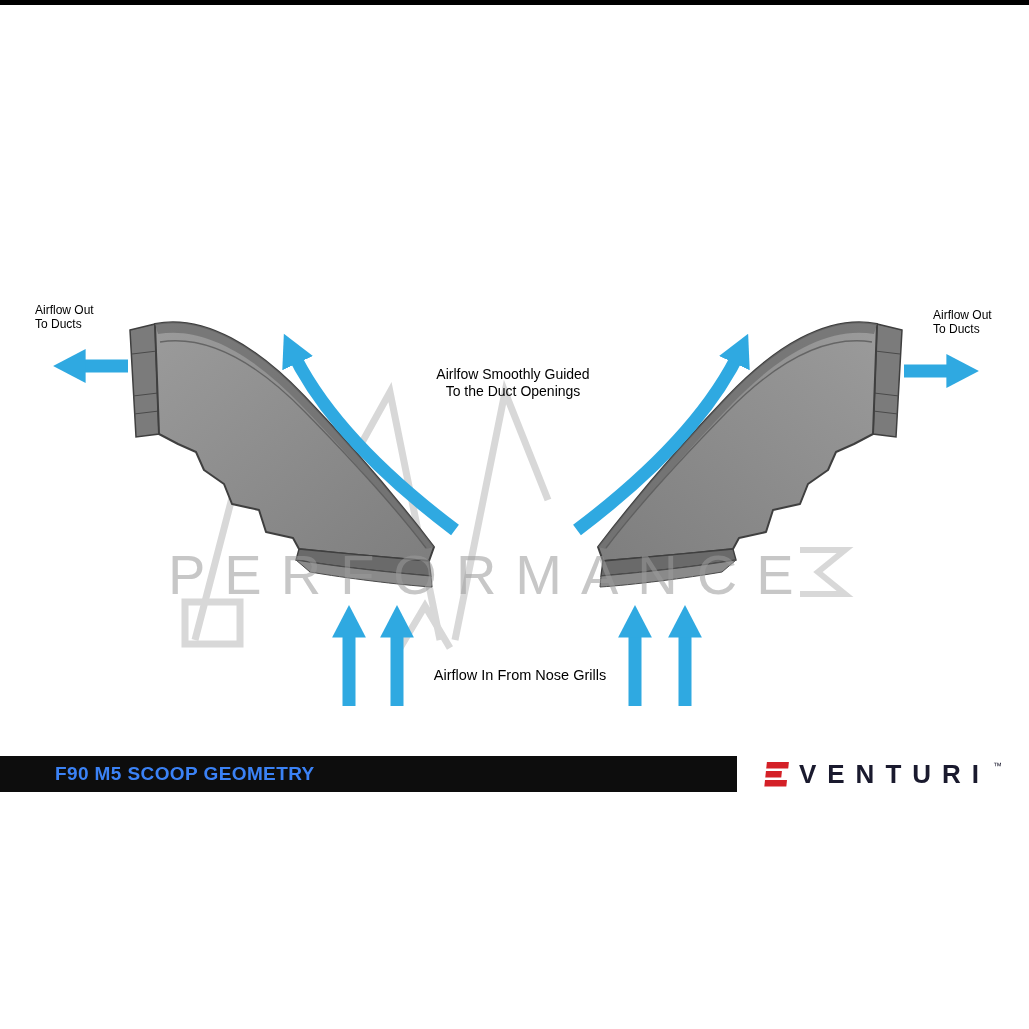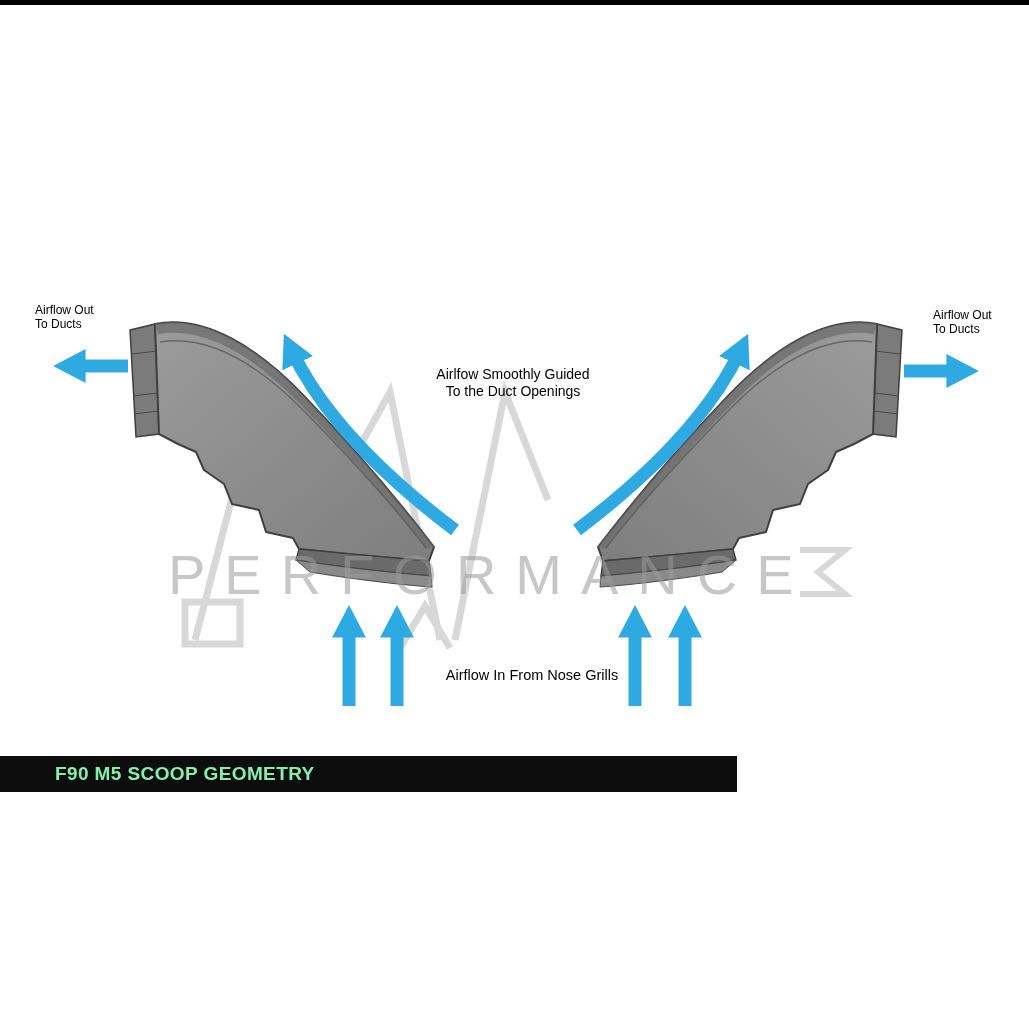--- a/index.html
+++ b/index.html
@@ -9,24 +9,24 @@
   }
   .top-border{position:absolute;left:0;top:0;width:1029px;height:5px;background:#000;}
   .diagram{position:absolute;left:0;top:0;width:1029px;height:756px;}
   .diagram svg{position:absolute;left:0;top:0;}
   .label{
     position:absolute;white-space:pre-line;color:#000;font-size:12px;line-height:1.18;
   }
   .label-out-left{left:35px;top:303px;text-align:left;}
   .label-out-right{left:933px;top:308px;text-align:left;}
   .label-guided{left:513px;top:366px;transform:translateX(-50%);text-align:center;font-size:14px;}
-  .label-in{left:520px;top:667px;transform:translateX(-50%);text-align:center;font-size:14.5px;white-space:nowrap;margin-left:12px;}
+  .label-in{left:520px;top:667px;transform:translateX(-50%);text-align:center;font-size:14.5px;white-space:nowrap;}
   .footer{position:absolute;left:0;top:756px;width:1029px;height:36px;display:flex;align-items:stretch;background:#fff;}
   .footer-bar{width:737px;background:#0d0d0d;display:flex;align-items:center;}
-  .footer-title{color:#86efac;font-size:19px;font-weight:bold;letter-spacing:.4px;padding-left:55px;white-space:nowrap;}
+  .footer-title{color:#3b82f6;font-size:19px;font-weight:bold;letter-spacing:.4px;padding-left:55px;white-space:nowrap;}
   .brand{flex:1;display:flex;align-items:center;justify-content:center;gap:9px;background:#ffffff;}
   .brand-word{font-size:26px;font-weight:600;letter-spacing:11px;color:#1a1a2e;white-space:nowrap;}
   .brand-tm{font-size:9px;color:#1a1a2e;align-self:flex-start;margin-top:5px;margin-left:-6px;}
   .e-icon{display:inline-block;line-height:0;}
 </style>
 </head>
 <body>
 
 <div class="top-border"></div>
 
@@ -92,13 +92,26 @@
 To Ducts</div>
   <div class="label label-guided">Airlfow Smoothly Guided
 To the Duct Openings</div>
   <div class="label label-in">Airflow In From Nose Grills</div>
 </div>
 
 <div class="footer">
   <div class="footer-bar">
     <span class="footer-title">F90 M5 SCOOP GEOMETRY</span>
   </div>
+  <div class="brand">
+    <span class="e-icon">
+      <svg width="26" height="26" viewBox="0 0 26 26">
+        <g fill="#d42027" transform="skewX(-6)">
+          <rect x="3" y="1" width="22" height="6.5"></rect>
+          <rect x="3" y="10" width="16" height="6.5"></rect>
+          <rect x="3" y="19" width="22" height="6.5"></rect>
+        </g>
+      </svg>
+    </span>
+    <span class="brand-word">VENTURI</span>
+    <span class="brand-tm">™</span>
+  </div>
 </div>
 
 </body></html>

